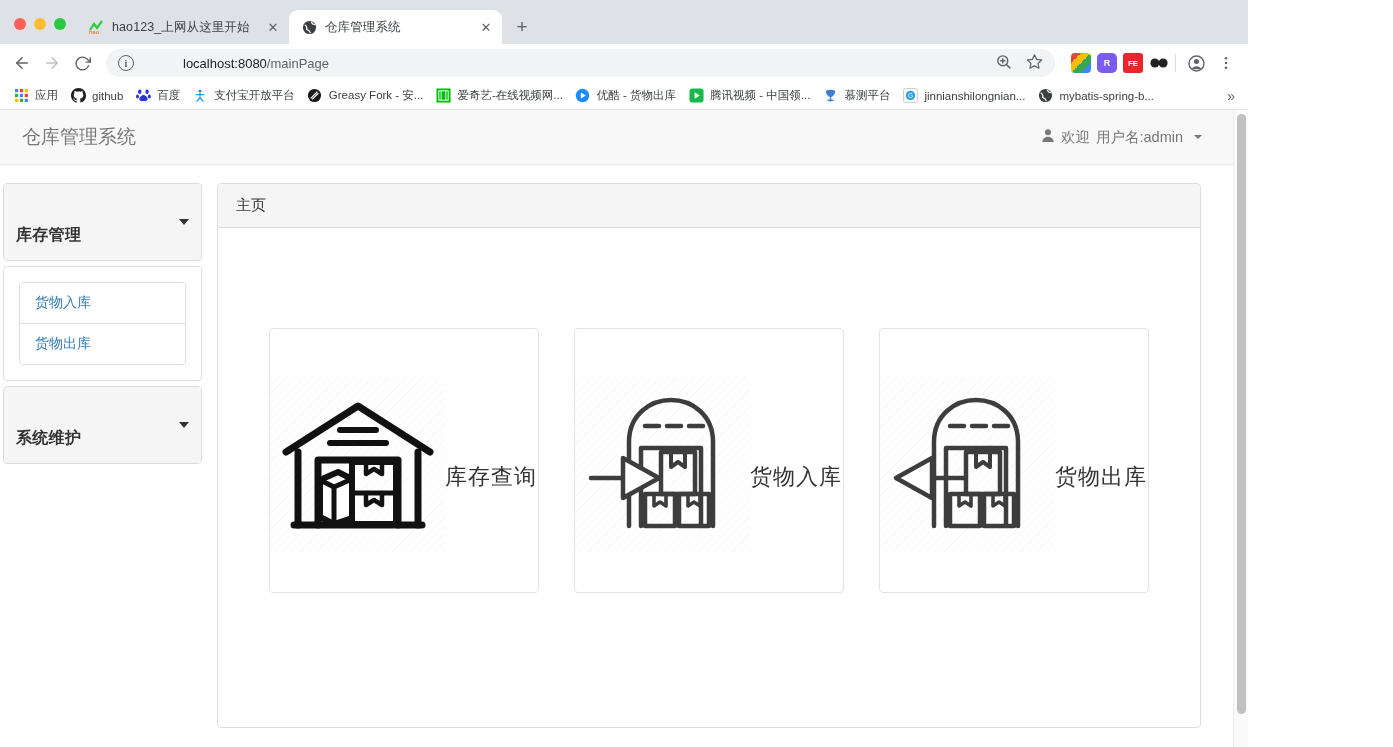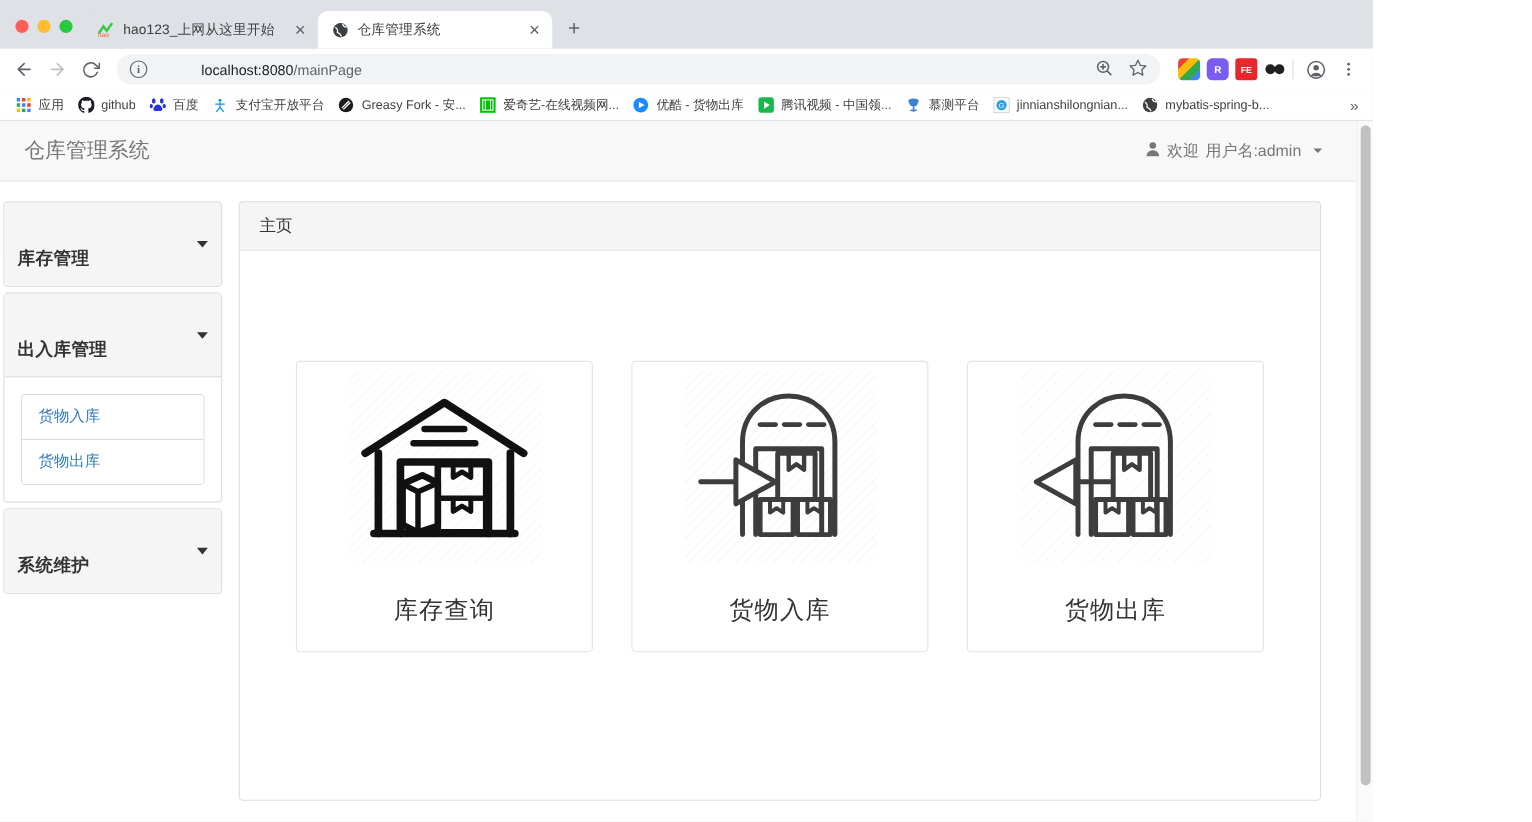--- a/index.html
+++ b/index.html
@@ -133,21 +133,21 @@
     background: #f5f5f5; border-bottom: 1px solid #ddd;
     padding: 12px 18px; font-size: 15px; color: #333;
     border-radius: 4px 4px 0 0;
   }
   .content-body { padding: 40px 20px; }
 
   .cards { display: flex; gap: 35px; justify-content: center; padding-top: 60px;}
   .card {
     width: 270px; height: 265px;
     border: 1px solid #e3e3e3; border-radius: 4px;
-    background: #fff; display: flex; flex-direction: column;
+    background: #fff; display: flex; flex-direction: row;
     align-items: center; justify-content: flex-start;
     padding-top: 5px;
   }
   .card-img {
     width: 175px; height: 175px; margin-top: 3px;
     background-image: repeating-linear-gradient(135deg, rgba(0,0,0,0.028) 0 1px, transparent 1px 6px);
     display: flex; align-items: center; justify-content: center;
   }
   .card-label { margin-top: 28px; font-size: 22px; color: #333; letter-spacing: 1px; }
 
@@ -407,24 +407,20 @@
           <div class="panel-group">
 
             <div class="panel">
               <div class="panel-heading">
                 <span class="ptitle">库存管理</span>
                 <span class="pcaret"></span>
               </div>
             </div>
 
             <div class="panel open">
-              <div class="panel-heading">
-                <span class="ptitle">出入库管理</span>
-                <span class="pcaret"></span>
-              </div>
               <div class="panel-body">
                 <div class="list-group">
                   <div class="list-group-item">货物入库</div>
                   <div class="list-group-item">货物出库</div>
                 </div>
               </div>
             </div>
 
 
 

